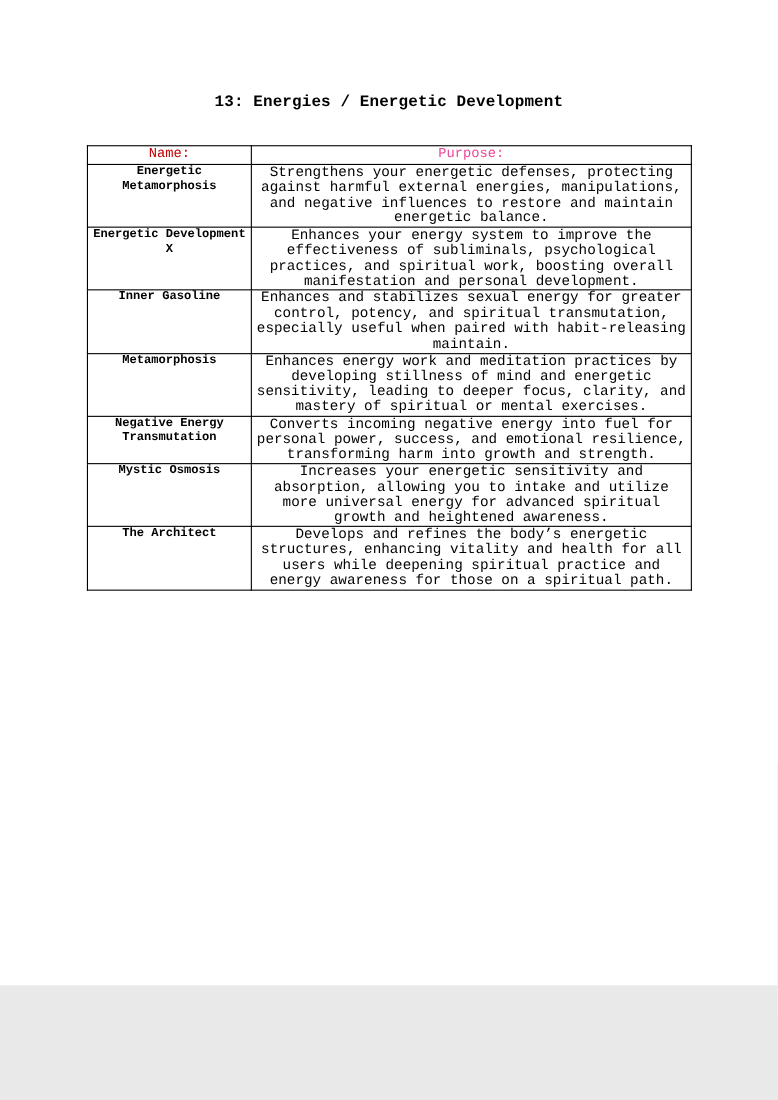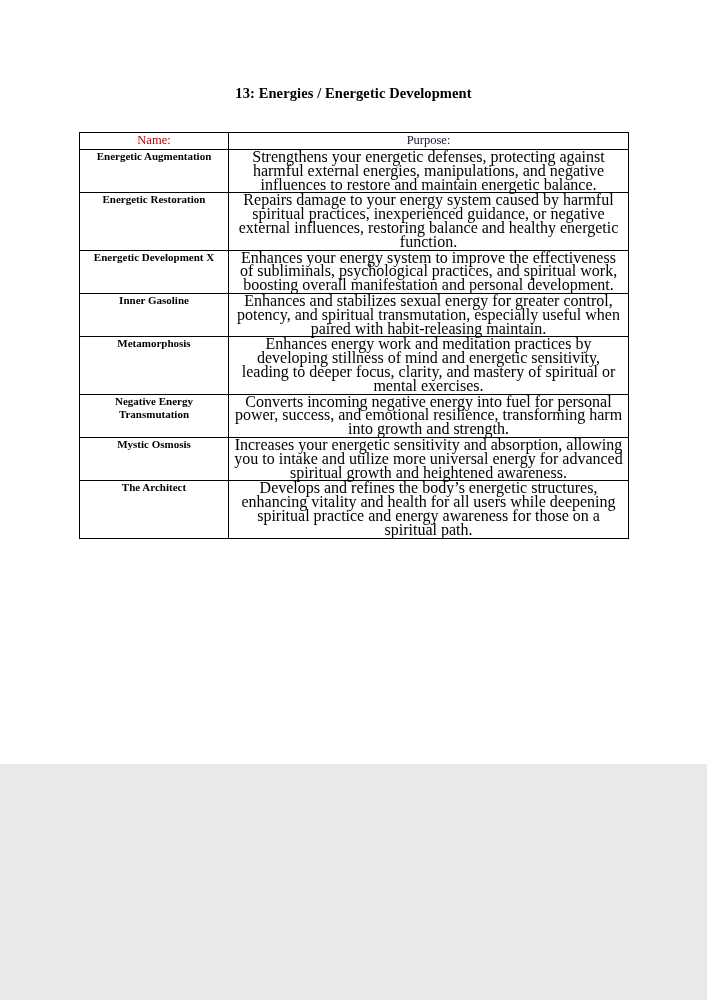--- a/index.html
+++ b/index.html
@@ -4,24 +4,24 @@
 <style>
   * { box-sizing: border-box; }
   html, body {
     margin: 0;
     padding: 0;
     background: #e9e9e9;
   }
   .page {
     position: relative;
     width: 707px;
-    height: 764px;
+    height: 896px;
     margin: 0 auto;
     background: #ffffff;
-    font-family: Liberation Serif, serif;
+    font-family: Liberation Mono, monospace;
     color: #000000;
     overflow: hidden;
   }
   .doc-title {
     position: absolute;
     top: 85px;
     left: 0;
     width: 707px;
     text-align: center;
     font-weight: bold;
@@ -53,54 +53,50 @@
     height: 16px;
     padding-top: 0;
   }
   td.name-cell {
     font-weight: bold;
     font-size: 11px;
     line-height: 13.5px;
     padding-top: 1px;
   }
   td.purpose-cell {
-    font-size: 16px;
+    font-size: 13px;
     line-height: 13.8px;
     padding-top: 1px;
   }
 </style>
 </head>
 <body>
 
 <div class="page">
 
   <div class="doc-title">13: Energies / Energetic Development</div>
 
   <table class="module-table">
     <colgroup>
       <col class="name-col">
       <col class="purpose-col">
     </colgroup>
     <thead>
       <tr>
         <th class="header-cell" style="color: rgb(192, 0, 0);">Name:</th>
-        <th class="header-cell" style="color: #0f172a;">Purpose:</th>
+        <th class="header-cell" style="color: #ec4899;">Purpose:</th>
       </tr>
     </thead>
     <tbody>
 
   <tr>
-    <td class="name-cell">Energetic Augmentation</td>
+    <td class="name-cell">Energetic Metamorphosis</td>
     <td class="purpose-cell">Strengthens your energetic defenses, protecting against harmful external energies, manipulations, and negative influences to restore and maintain energetic balance.</td>
   </tr>
 
-  <tr>
-    <td class="name-cell">Energetic Restoration</td>
-    <td class="purpose-cell">Repairs damage to your energy system caused by harmful spiritual practices, inexperienced guidance, or negative external influences, restoring balance and healthy energetic function.</td>
-  </tr>
 
   <tr>
     <td class="name-cell">Energetic Development X</td>
     <td class="purpose-cell">Enhances your energy system to improve the effectiveness of subliminals, psychological practices, and spiritual work, boosting overall manifestation and personal development.</td>
   </tr>
 
 
   <tr>
     <td class="name-cell">Inner Gasoline</td>
     <td class="purpose-cell">Enhances and stabilizes sexual energy for greater control, potency, and spiritual transmutation, especially useful when paired with habit-releasing maintain.</td>

